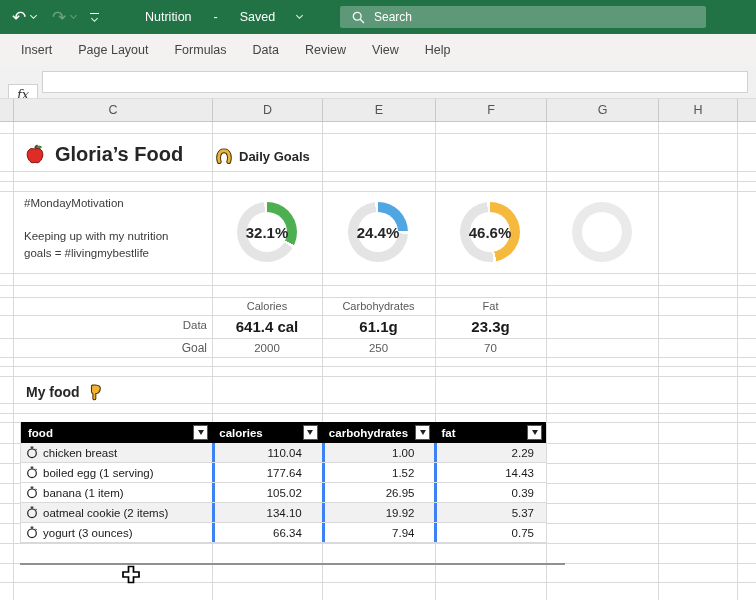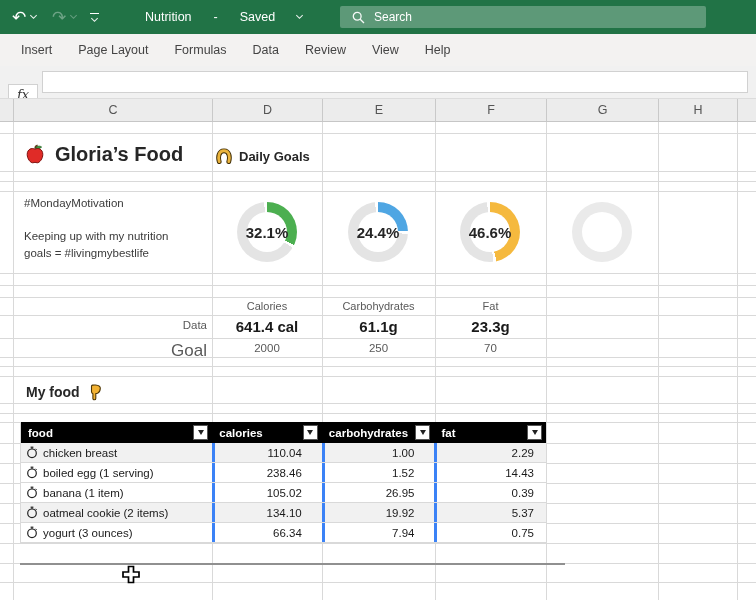--- a/index.html
+++ b/index.html
@@ -59,21 +59,21 @@
   .donut { position:absolute; top:80px; width:60px; height:60px; border-radius:50%; z-index:2; }
   .donut .hole { position:absolute; left:10px; top:10px; width:40px; height:40px; border-radius:50%; background:#fff; }
   .donut .dtext { position:absolute; left:-8px; right:-8px; top:0; bottom:0; display:flex; align-items:center;
                   justify-content:center; font-size:15px; font-weight:600; color:#262626; }
 
   .metric-label { position:absolute; display:flex; align-items:center; justify-content:center;
                   font-size:11px; color:#595959; z-index:2; }
   .today-label, .goal-label { position:absolute; left:24px; width:183px; text-align:right;
                   color:#595959; z-index:2; }
   .today-label { top:197px; font-size:11.5px; }
-  .goal-label  { top:219px; font-size:17px; }
+  .goal-label  { top:219px; font-size:12px; }
   .big-val { position:absolute; top:192px; height:24px; display:flex; align-items:center; justify-content:center;
              font-size:15px; font-weight:700; color:#1a1a1a; z-index:2; }
   .goal-val { position:absolute; top:217px; height:18px; display:flex; align-items:center; justify-content:center;
              font-size:11.5px; color:#595959; z-index:2; }
 
   .my-food { position:absolute; left:26px; top:258px; height:24px; display:flex; align-items:center;
              gap:7px; font-size:14px; font-weight:700; color:#262626; z-index:2; }
 
   
   .ftable { position:absolute; left:20px; top:300px; width:527px; z-index:3;
@@ -295,21 +295,21 @@
         <div class="trow">
           <div class="td" style="width: 192px;">
             <svg width="12" height="13" viewBox="0 0 12 13">
               <circle cx="6" cy="7.3" r="4.3" fill="none" stroke="#222" stroke-width="1.2"></circle>
               <line x1="4.6" y1="1.2" x2="7.4" y2="1.2" stroke="#222" stroke-width="1.2"></line>
               <line x1="6" y1="1.4" x2="6" y2="3" stroke="#222" stroke-width="1.2"></line>
               <line x1="9.6" y1="2.8" x2="10.6" y2="3.9" stroke="#222" stroke-width="1"></line>
             </svg>
             <span>boiled egg (1 serving)</span>
           </div>
-          <div class="td num" style="width: 110px;">238.46</div>
+          <div class="td num" style="width: 110px;">177.64</div>
           <div class="td num" style="width: 113px;">1.52</div>
           <div class="td num fat" style="width: 112px;">14.43</div>
         </div>
         <div class="trow">
           <div class="td" style="width: 192px;">
             <svg width="12" height="13" viewBox="0 0 12 13">
               <circle cx="6" cy="7.3" r="4.3" fill="none" stroke="#222" stroke-width="1.2"></circle>
               <line x1="4.6" y1="1.2" x2="7.4" y2="1.2" stroke="#222" stroke-width="1.2"></line>
               <line x1="6" y1="1.4" x2="6" y2="3" stroke="#222" stroke-width="1.2"></line>
               <line x1="9.6" y1="2.8" x2="10.6" y2="3.9" stroke="#222" stroke-width="1"></line>

